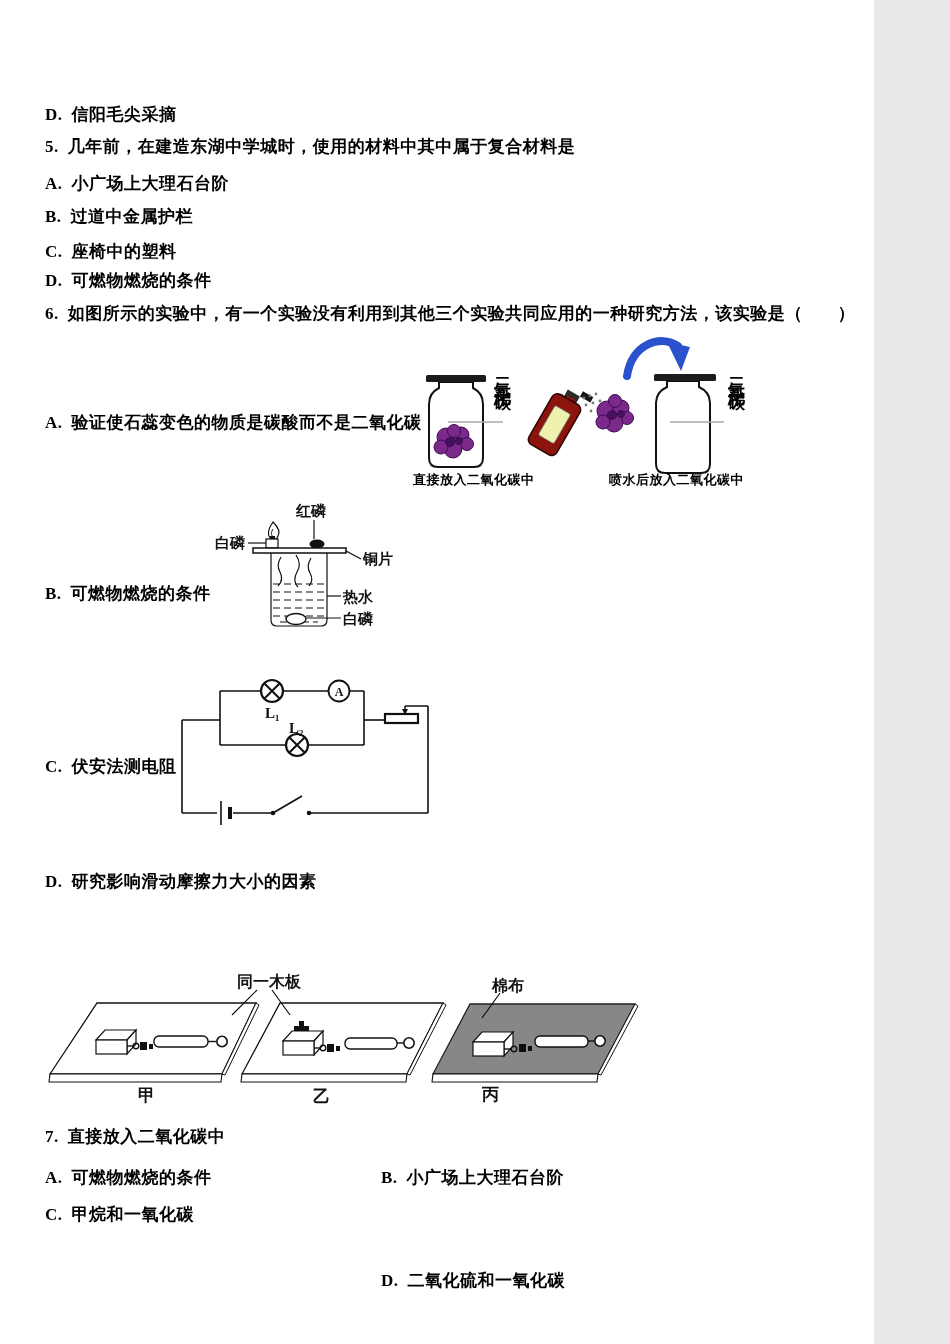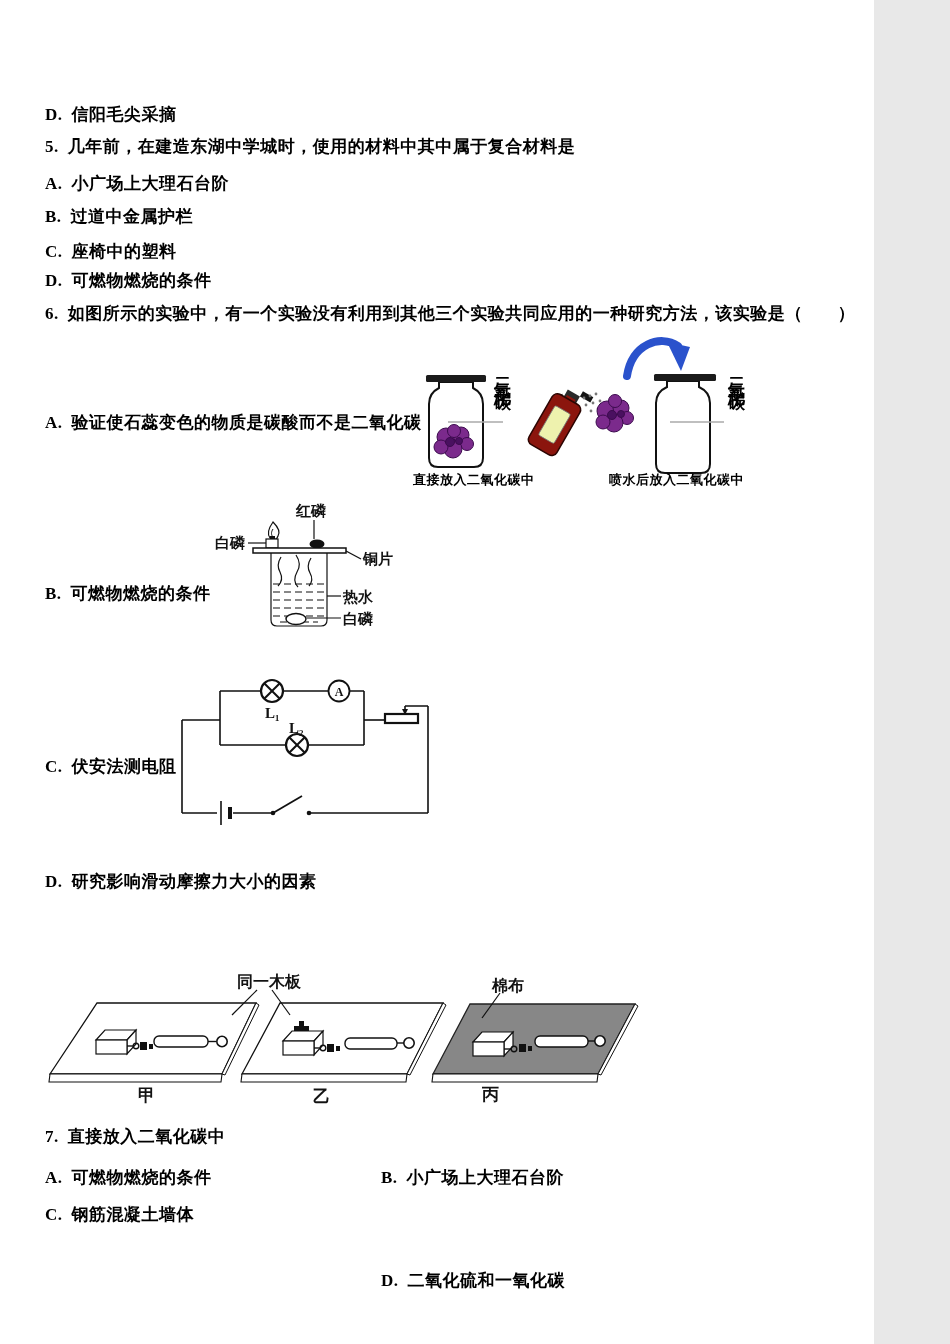--- a/index.html
+++ b/index.html
@@ -311,19 +311,19 @@
   <div class="line" style="left:45px;top:1128px">
     <span class="lbl">7.</span><span>直接放入二氧化碳中</span>
   </div>
   <div class="line" style="left:45px;top:1169px">
     <span class="lbl">A.</span><span>可燃物燃烧的条件</span>
   </div>
   <div class="line" style="left:381px;top:1169px">
     <span class="lbl">B.</span><span>小广场上大理石台阶</span>
   </div>
   <div class="line" style="left:45px;top:1206px">
-    <span class="lbl">C.</span><span>钢筋混凝土墙体</span>
+    <span class="lbl">C.</span><span>甲烷和一氧化碳</span>
   </div>
   <div class="line" style="left:381px;top:1272px">
     <span class="lbl">D.</span><span>二氧化硫和一氧化碳</span>
   </div>
 
 </div>
 
 </body></html>

